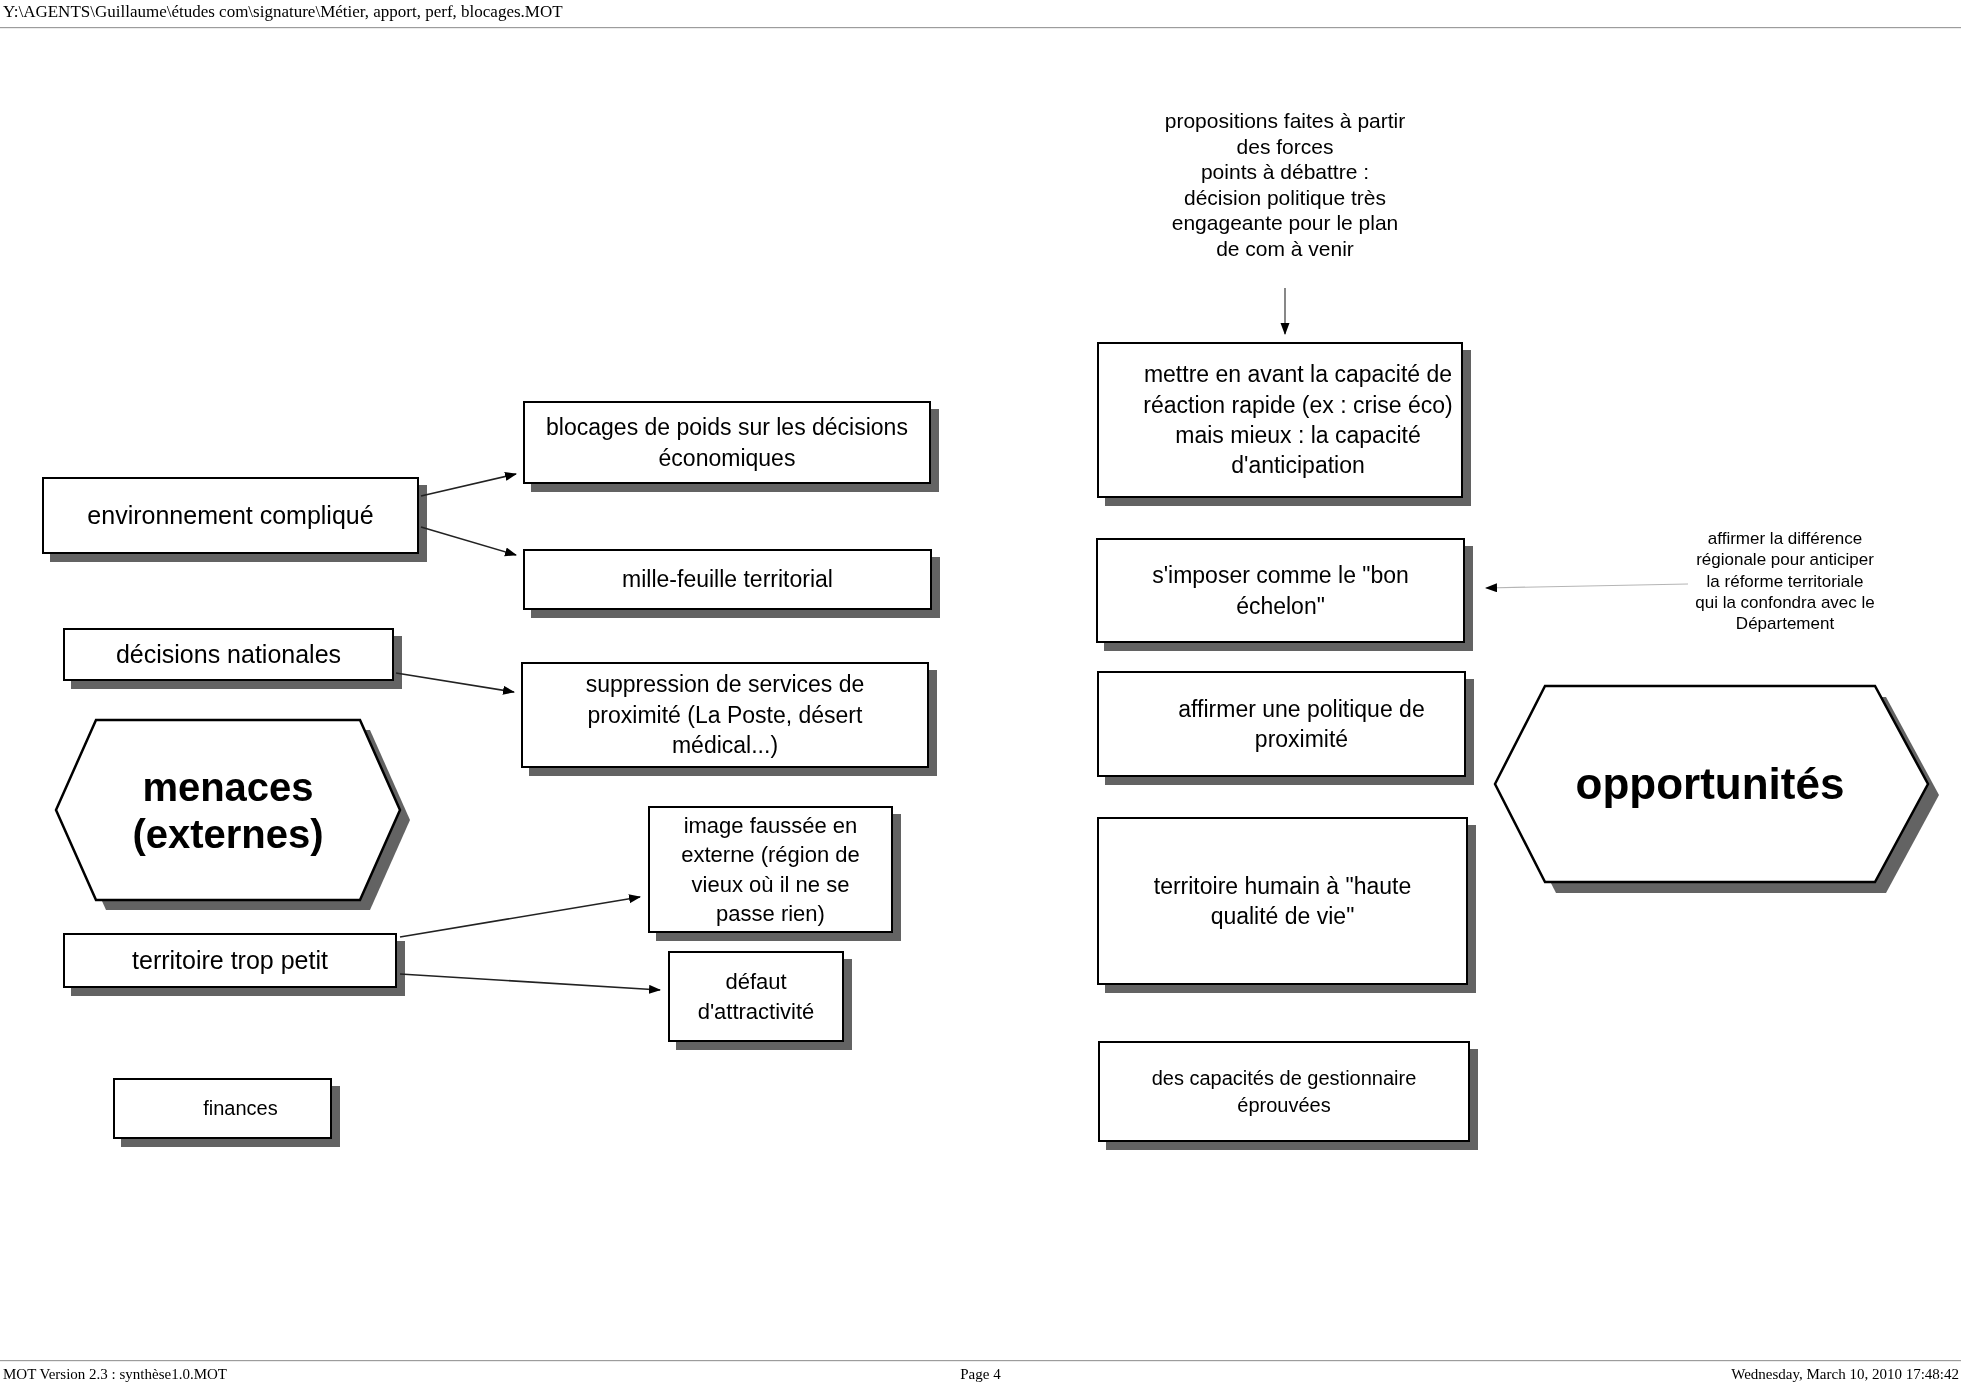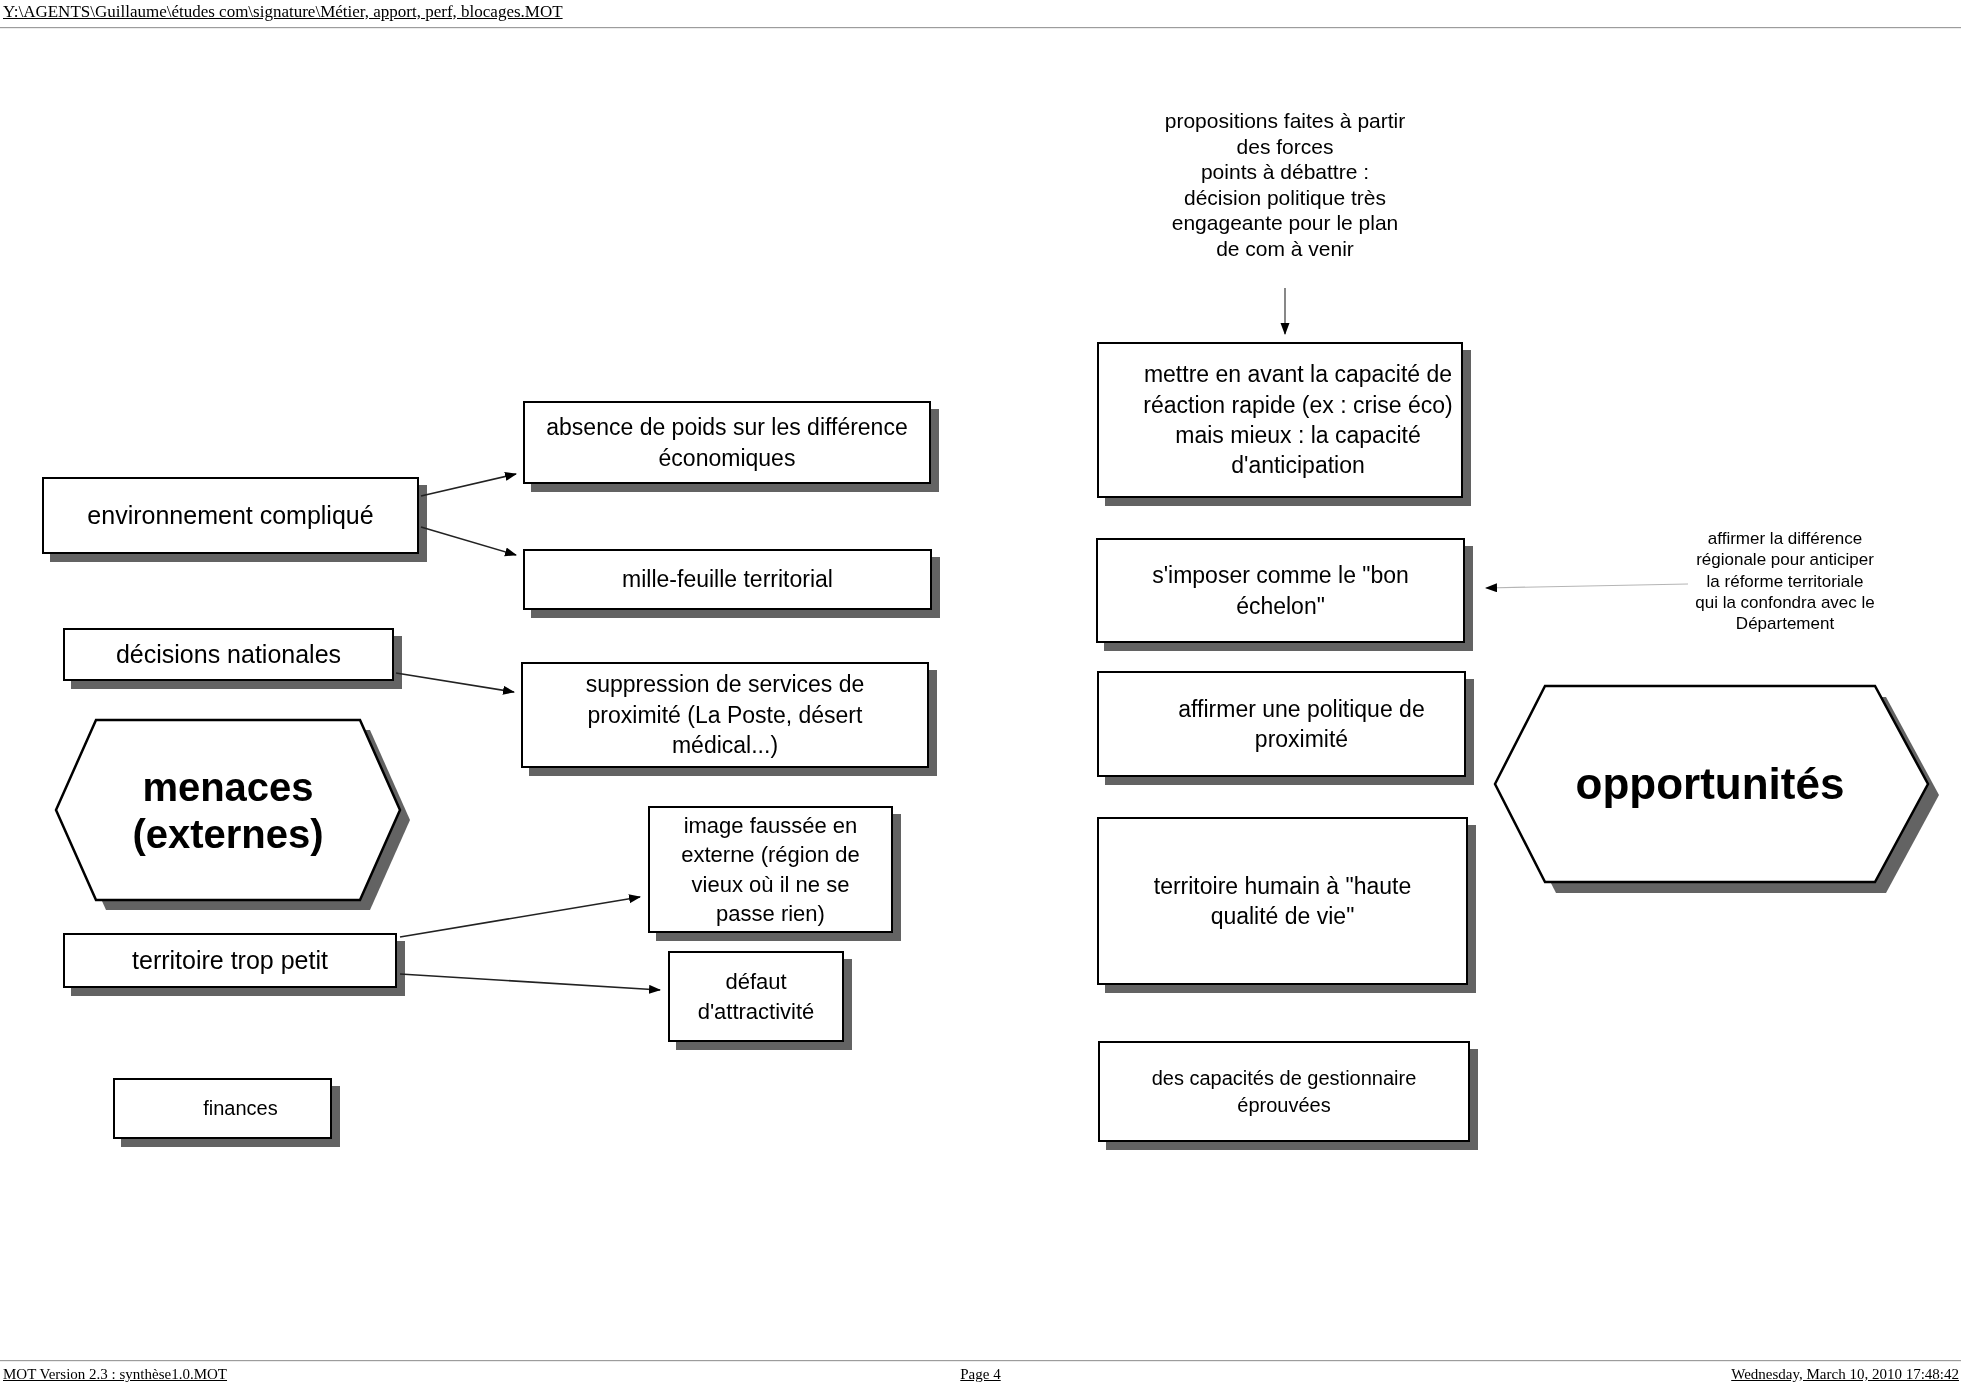--- a/index.html
+++ b/index.html
@@ -1,21 +1,21 @@
 <!DOCTYPE html>
 <html><head>
 <meta charset="utf-8">
 <title>MOT</title>
 <style>
   html,body { margin:0; padding:0; background:#fff; }
   #canvas {
     position:relative; width:1961px; height:1386px; background:#ffffff;
     font-family:"Liberation Sans", sans-serif; color:#000; overflow:hidden;
   }
-  .chrome { font-family:"Liberation Serif", serif; position:absolute; color:#000;text-decoration:underline; }
+  .chrome { font-family:"Liberation Serif", serif; position:absolute; color:#000; }
   .divider { position:absolute; left:0; width:1961px; height:0;
              border-top:1px solid #9c9c9c; border-bottom:1px solid #ececec; }
   .node {
     position:absolute; background:#fff; border:2px solid #000;
     box-shadow:8px 8px 0 #636363;
     display:flex; align-items:center; justify-content:center;
     text-align:center; white-space:pre-line; line-height:1.32;
     box-sizing:border-box; padding:2px 4px;
   }
   .note { position:absolute; text-align:center; white-space:pre-line; }
@@ -47,21 +47,21 @@
     <svg width="364" height="200" viewBox="0 0 364 200">
       <polygon points="13,103 53,13 317,13 357,103 317,193 53,193" fill="#636363"></polygon>
       <polygon points="3,93 43,3 307,3 347,93 307,183 43,183" fill="#ffffff" stroke="#000000" stroke-width="2.5"></polygon>
     </svg>
     <div class="hex-label" style="font-size:40px;">menaces
 (externes)</div>
   </div>
 
   <div class="node" style="left:42px; top:477px; width:377px; height:77px; font-size:25px;">environnement compliqué</div>
 
-  <div class="node" style="left:523px; top:401px; width:408px; height:83px; font-size:23px;">absence de poids sur les différence
+  <div class="node" style="left:523px; top:401px; width:408px; height:83px; font-size:23px;">blocages de poids sur les décisions
 économiques</div>
 
   <div class="node" style="left:63px; top:628px; width:331px; height:53px; font-size:25px;">décisions nationales</div>
 
   <div class="node" style="left:523px; top:549px; width:409px; height:61px; font-size:23px;">mille-feuille territorial</div>
 
   <div class="node" style="left:521px; top:662px; width:408px; height:106px; font-size:23px;">suppression de services de
 proximité (La Poste, désert
 médical...)</div>
 

